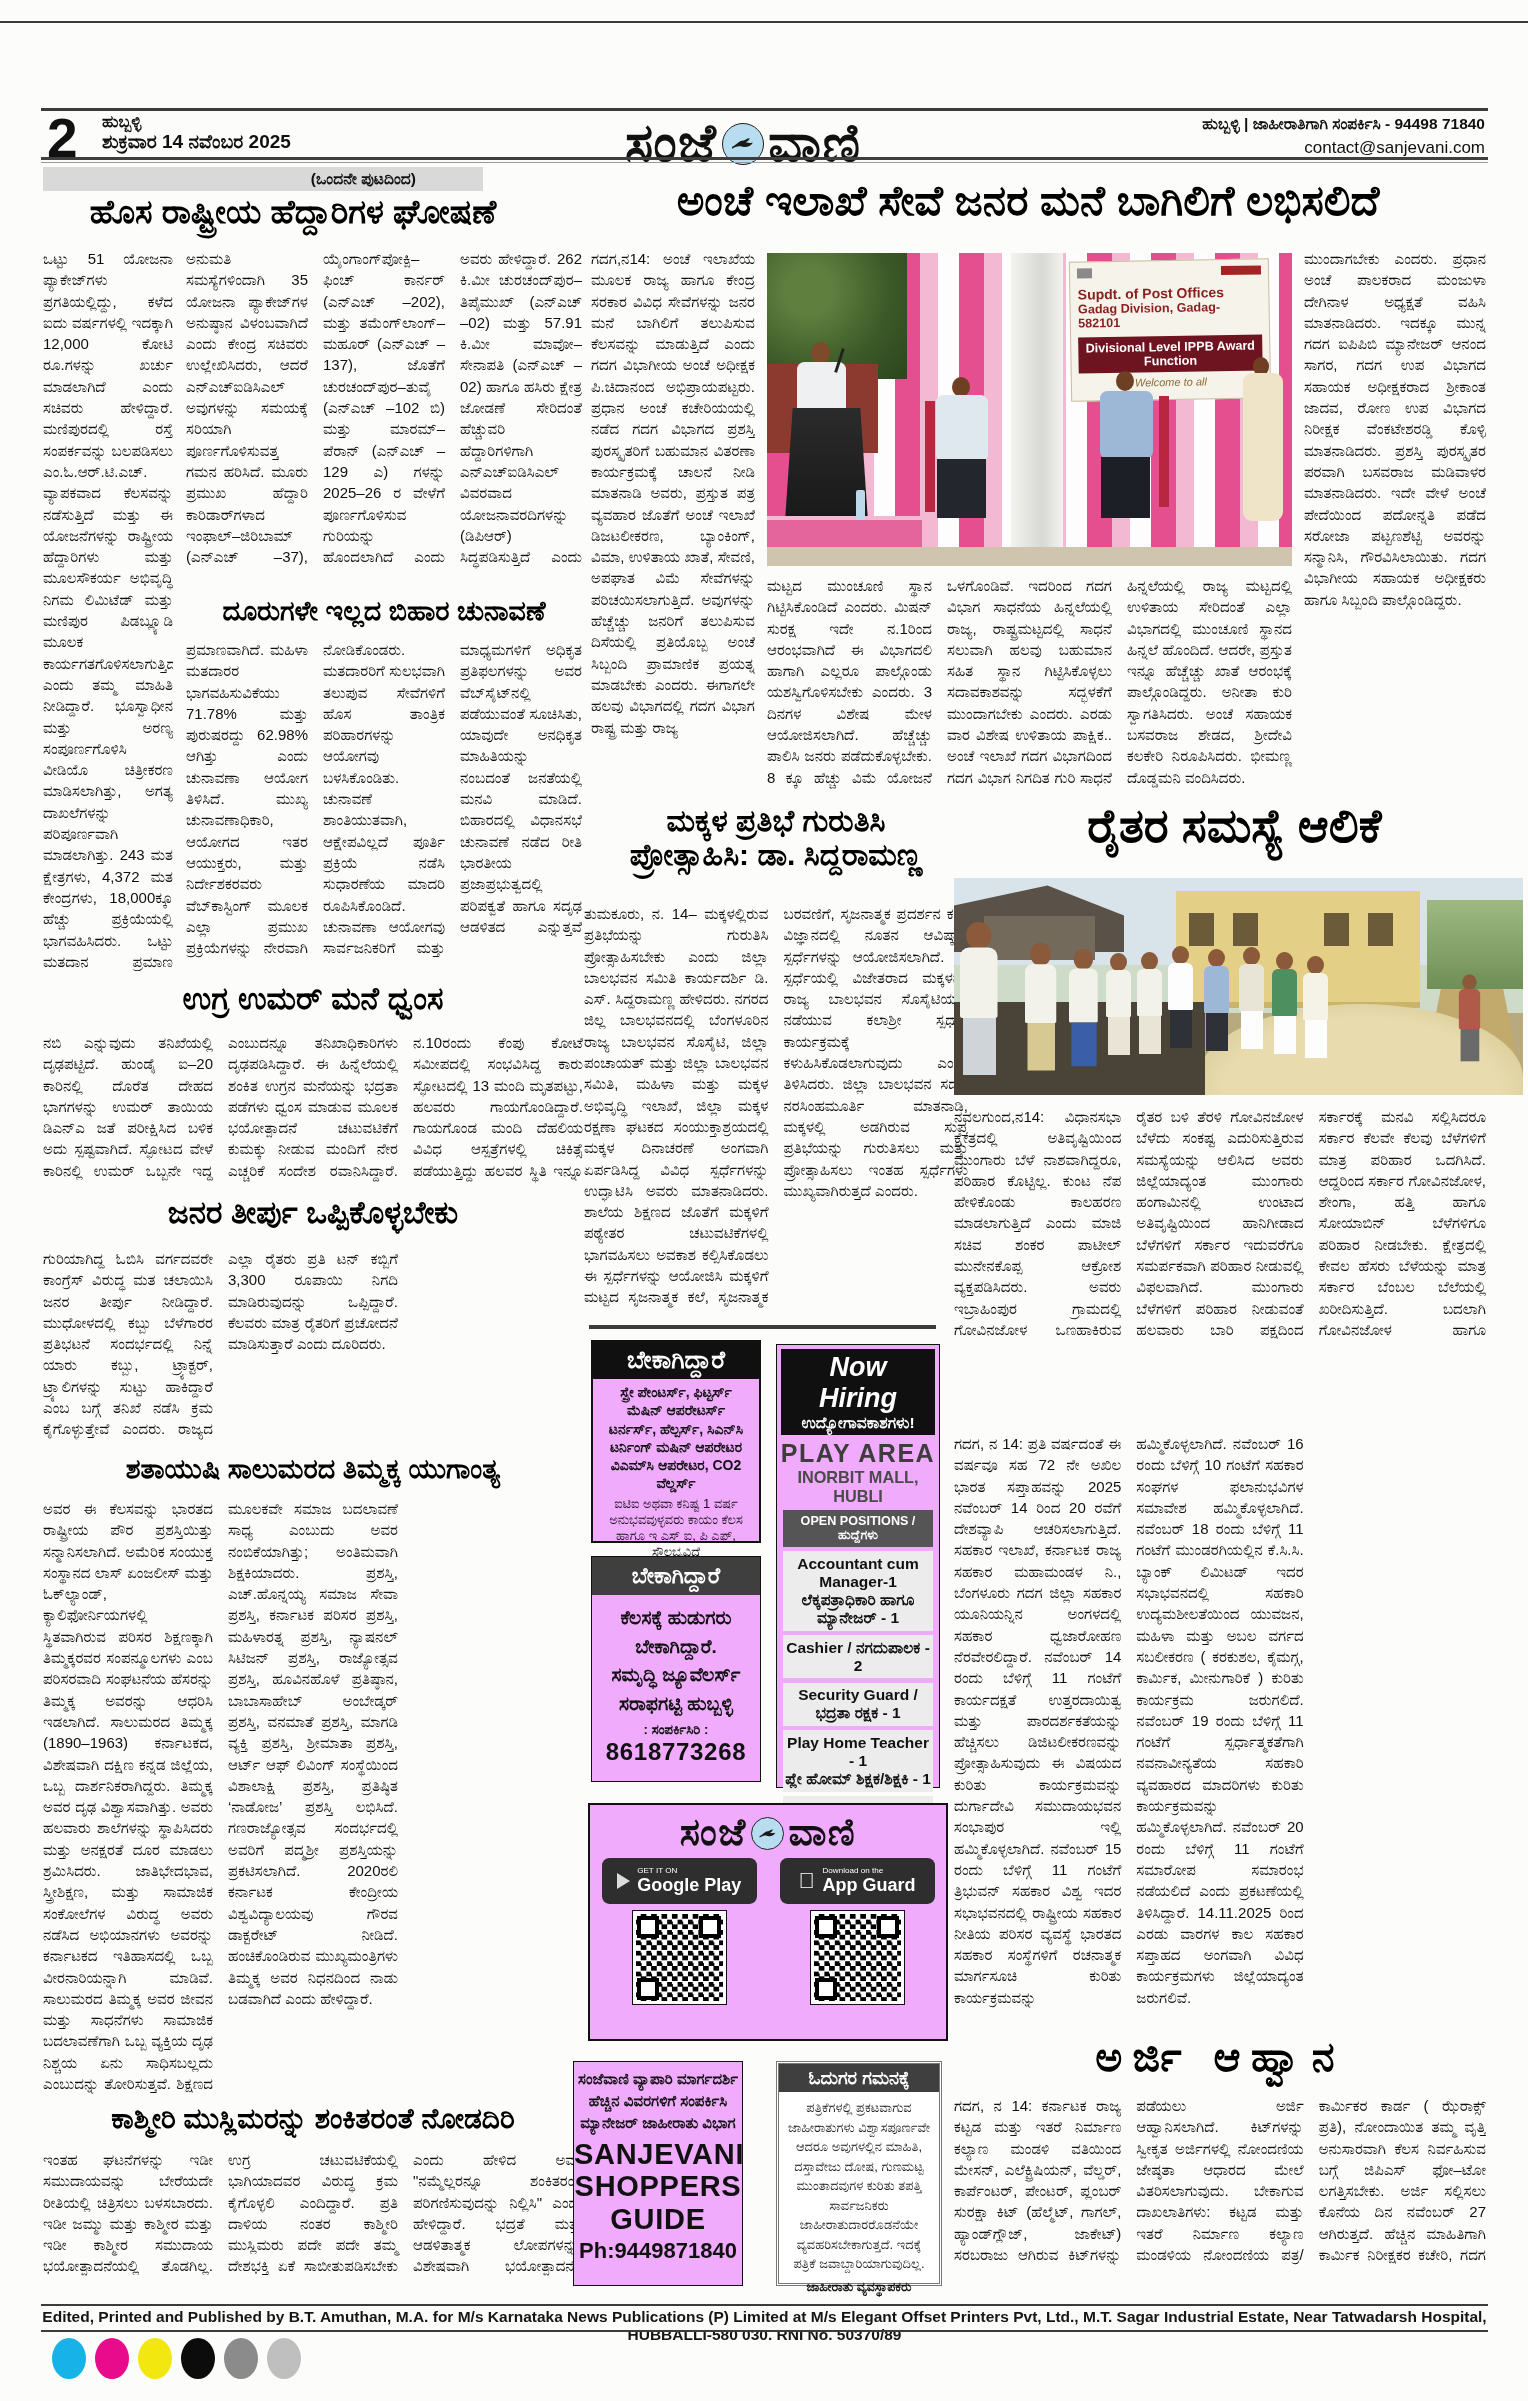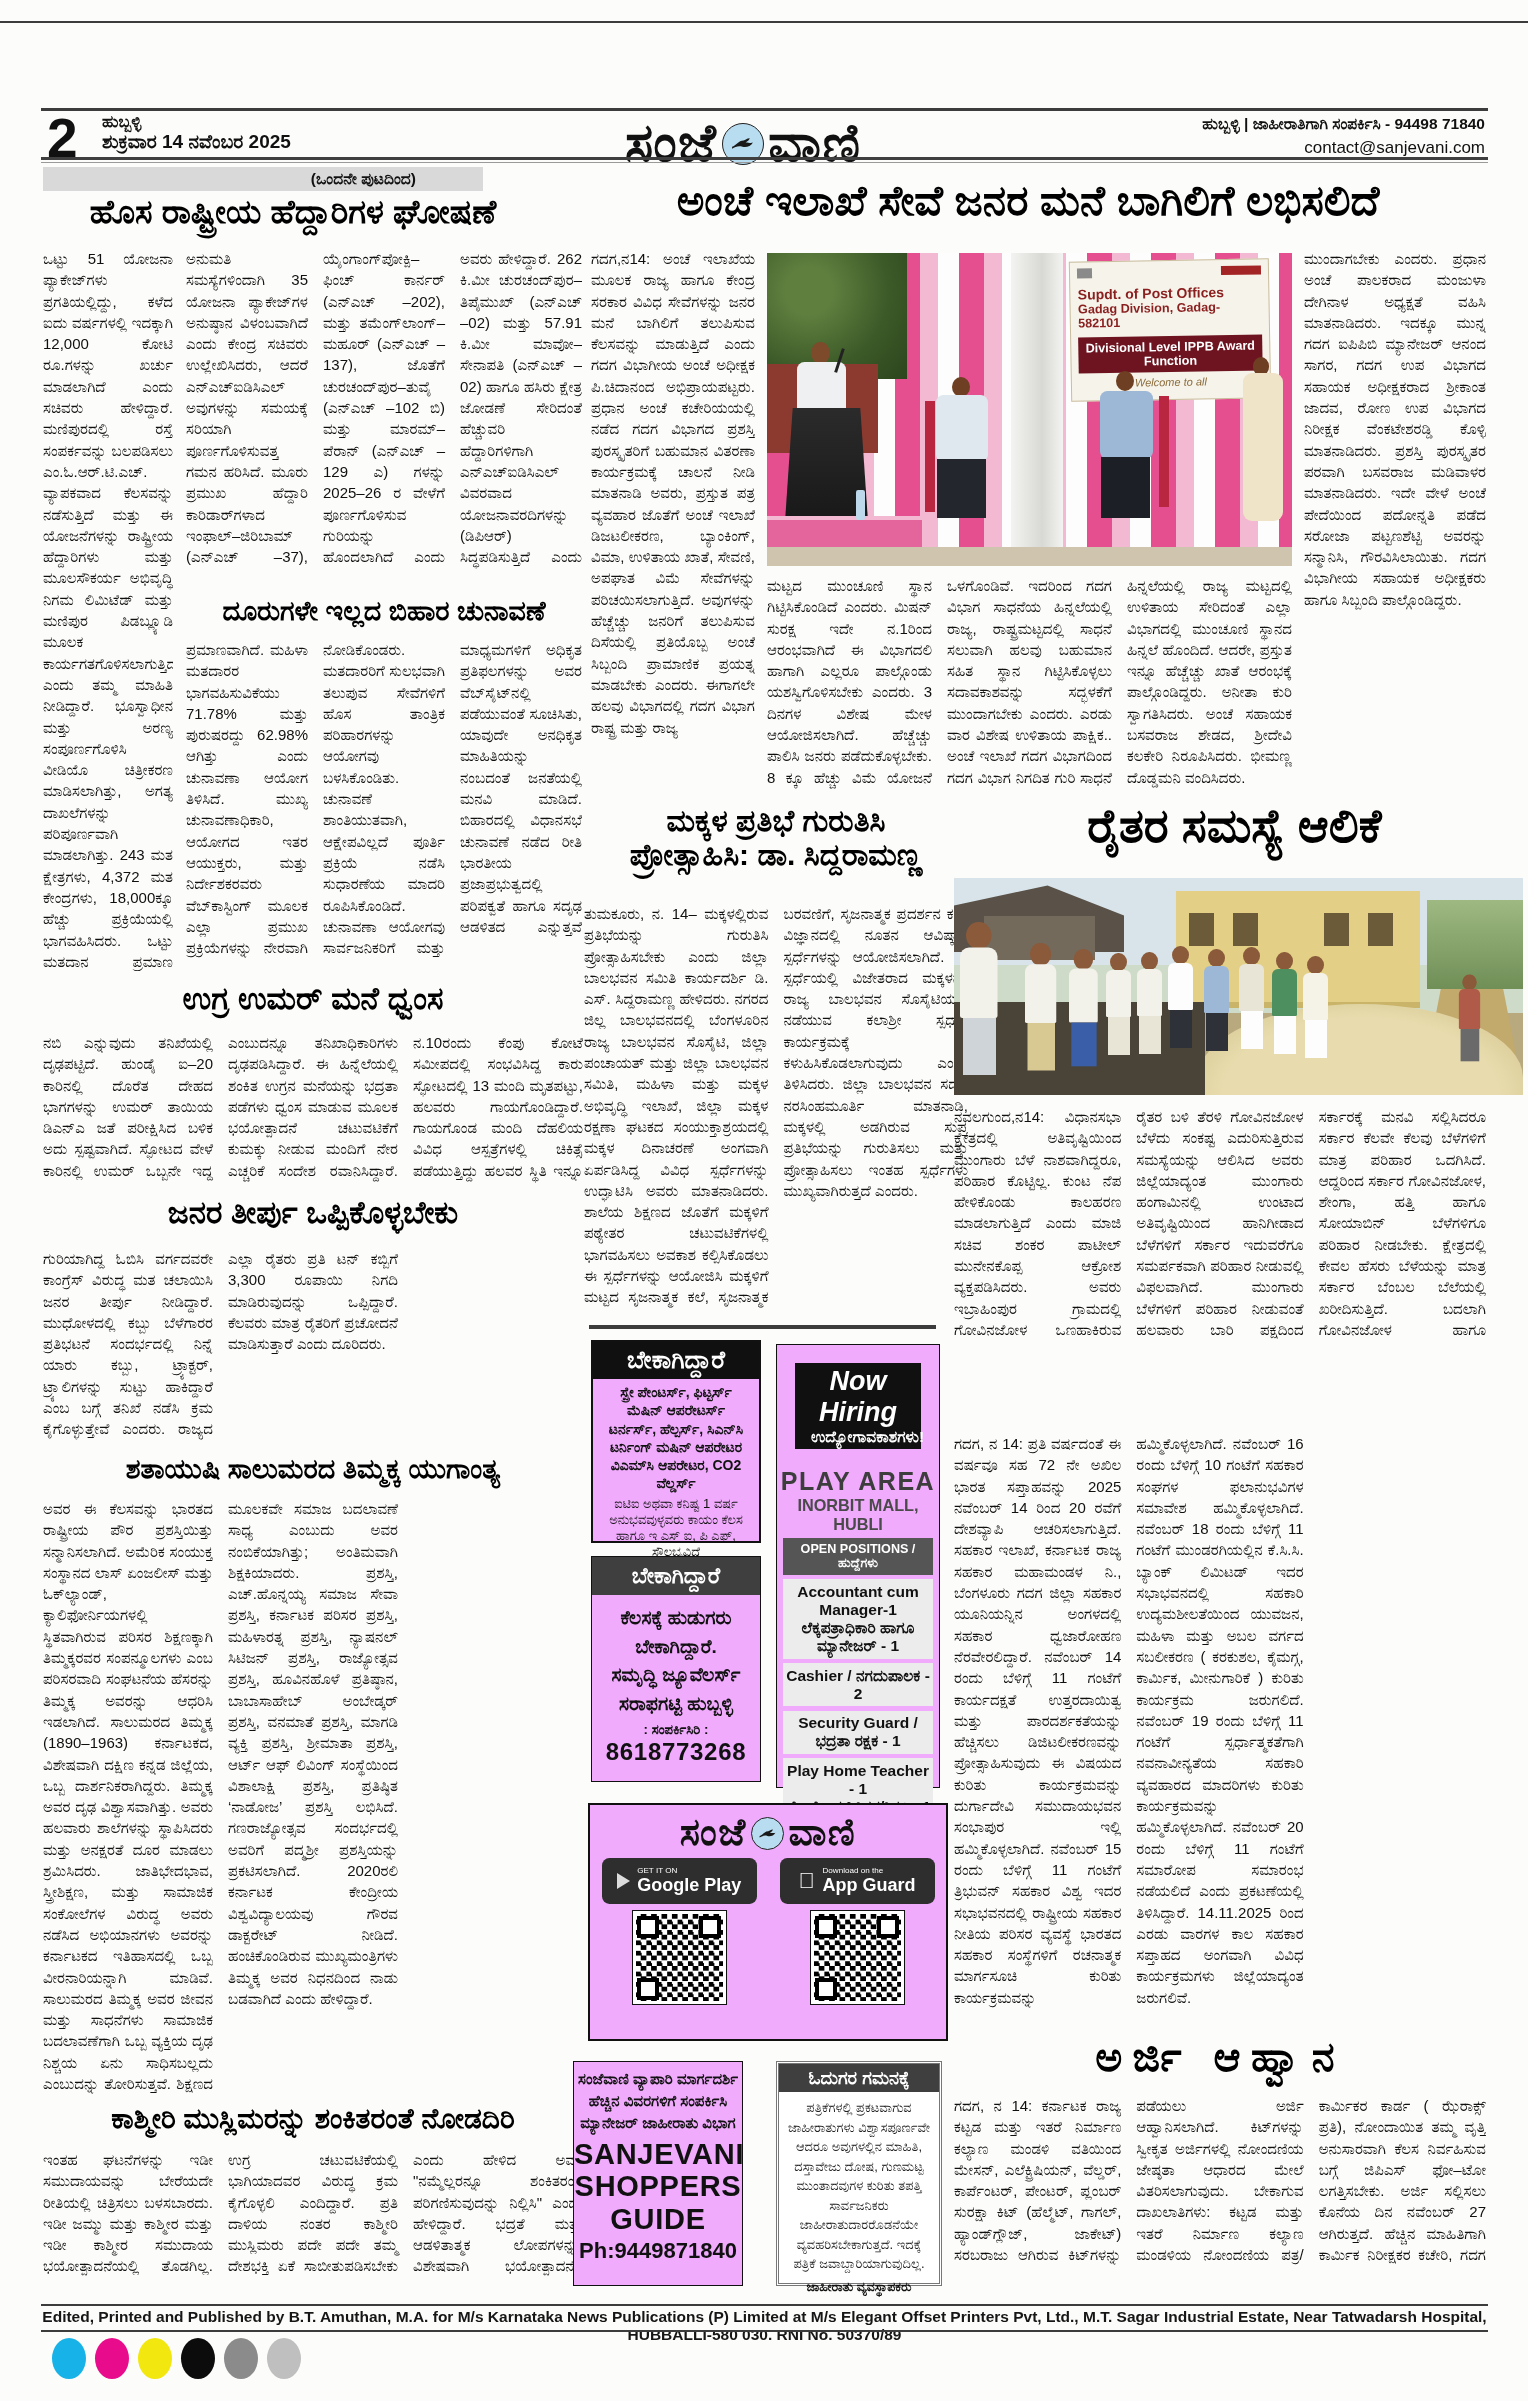--- a/index.html
+++ b/index.html
@@ -233,21 +233,21 @@
       <div>ವಿಎಮ್‌ಸಿ ಆಪರೇಟರ, CO2 ವೆಲ್ಡರ್ಸ್</div>
     </div>
     <div class="ctr" style="font-size:13px;margin:3.7px 4.4px;">ಐಟಿಐ ಅಥವಾ ಕನಿಷ್ಟ 1 ವರ್ಷ ಅನುಭವವುಳ್ಳವರು ಕಾಯಂ ಕೆಲಸ ಹಾಗೂ ಇ ಎಸ್ ಐ, ಪಿ ಎಫ್, ಸೌಲಭ್ಯವಿದೆ</div>
     <div class="ctr"><span class="oval" style="font-size:11px;padding:1.5px 12px;">ಕೂಡಲೇ ಸಂಪರ್ಕಿಸಿ</span></div>
     <div class="ctr" style="font-weight:bold;font-size:13px;margin-top:3px;">ಶ್ರೀ ಸಾಯಿ ಅಗ್ರೋ ಇಕ್ವಿಪಮೆಂಟ್ಸ್ ಪ್ರೈ., ಲಿ.</div>
     <div class="ctr" style="font-size:10.4px;margin:1.5px 3px;">ಪ್ಲಾಟ ನಂ. 59ಸಿ, ಮೊದಲನೆಯ ಹಂತ ತಾರಿಹಾಳ ಕೈಗಾರಿಕಾ ವಸಾಹತು, ತಾರಿಹಾಳ, ಹುಬ್ಬಳ್ಳಿ</div>
     <div class="ctr" style="font-weight:bold;font-size:15.5px;">9008519008, 9731380617</div>
   </div>
 
   <div class="abs adbox" style="left:776px;top:1344px;width:164px;height:444px;border-width:1.5px;">
-    <div class="adhead" style="margin:18px;padding:3px 16px;">
+    <div class="adhead" style="margin:4px;padding:3px 16px;">
       <div style="font-size:27px;font-style:italic;">Now Hiring</div>
       <div style="font-size:15.5px;">ಉದ್ಯೋಗಾವಕಾಶಗಳು!</div>
     </div>
     <div class="ctr" style="font-size:25px;font-weight:bold;color:#3d3d3d;letter-spacing:1.5px;">PLAY AREA</div>
     <div class="ctr" style="font-size:16.3px;font-weight:bold;color:#4a4a4a;">INORBIT MALL, HUBLI</div>
     <div class="strip" style="background:#555;font-size:12.6px;">OPEN POSITIONS / ಹುದ್ದೆಗಳು</div>
     <div class="posrow">
         <div>Accountant cum Manager-1</div>
         <div class="pos-l2">ಲೆಕ್ಕಪತ್ರಾಧಿಕಾರಿ ಹಾಗೂ ಮ್ಯಾನೇಜರ್ - 1</div>
       </div>

